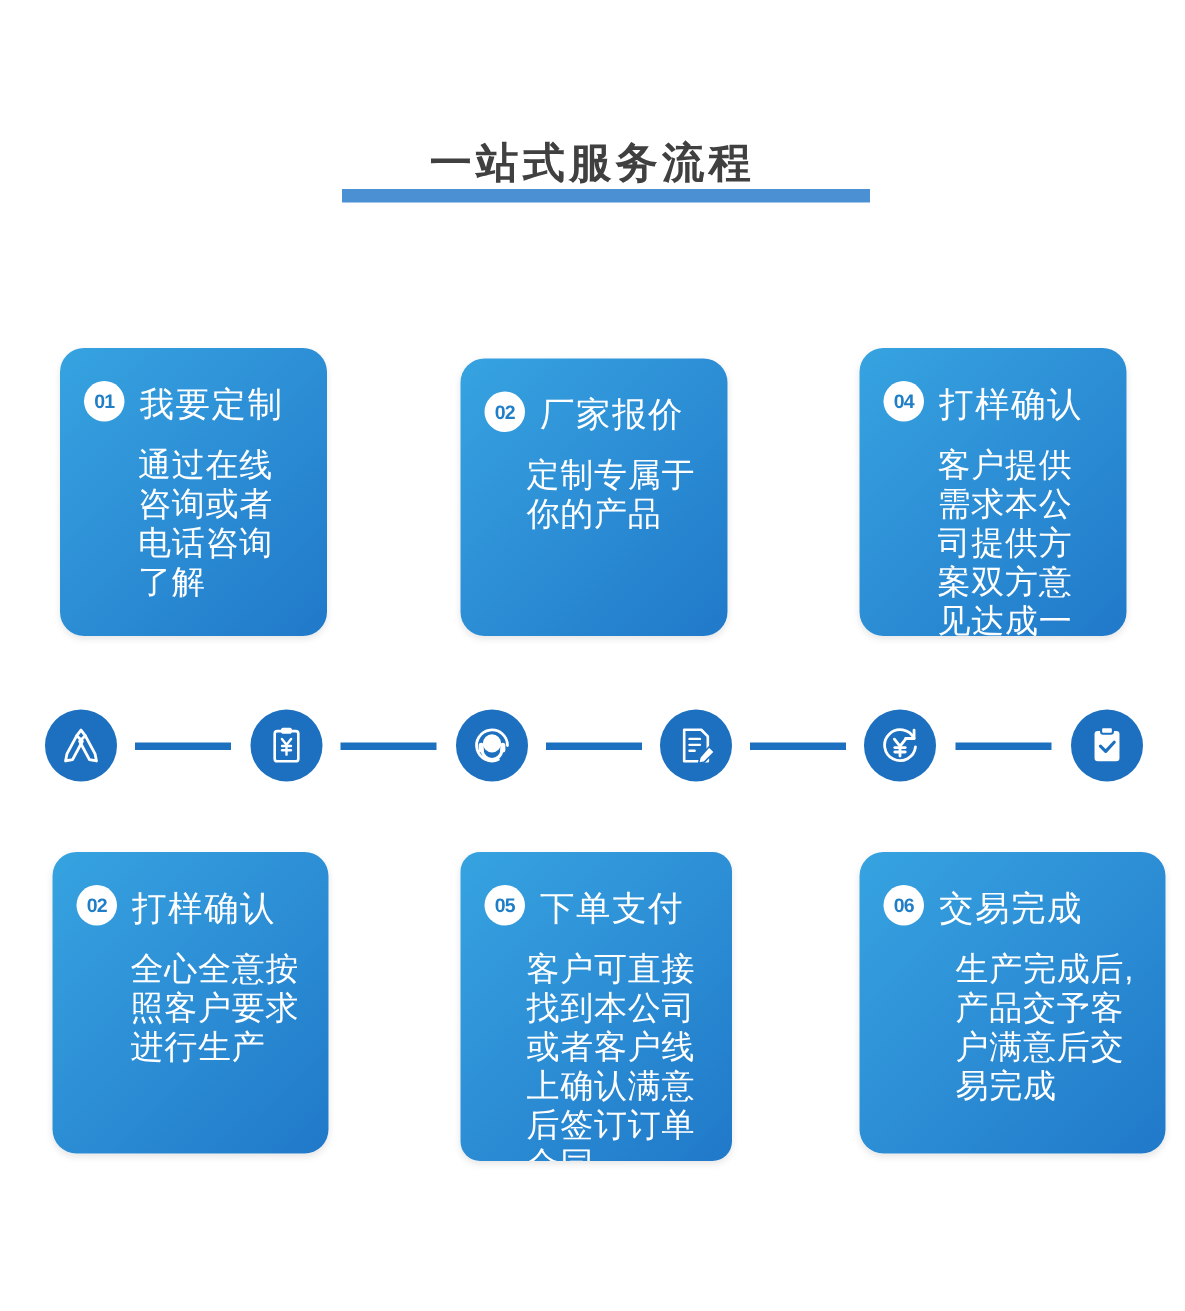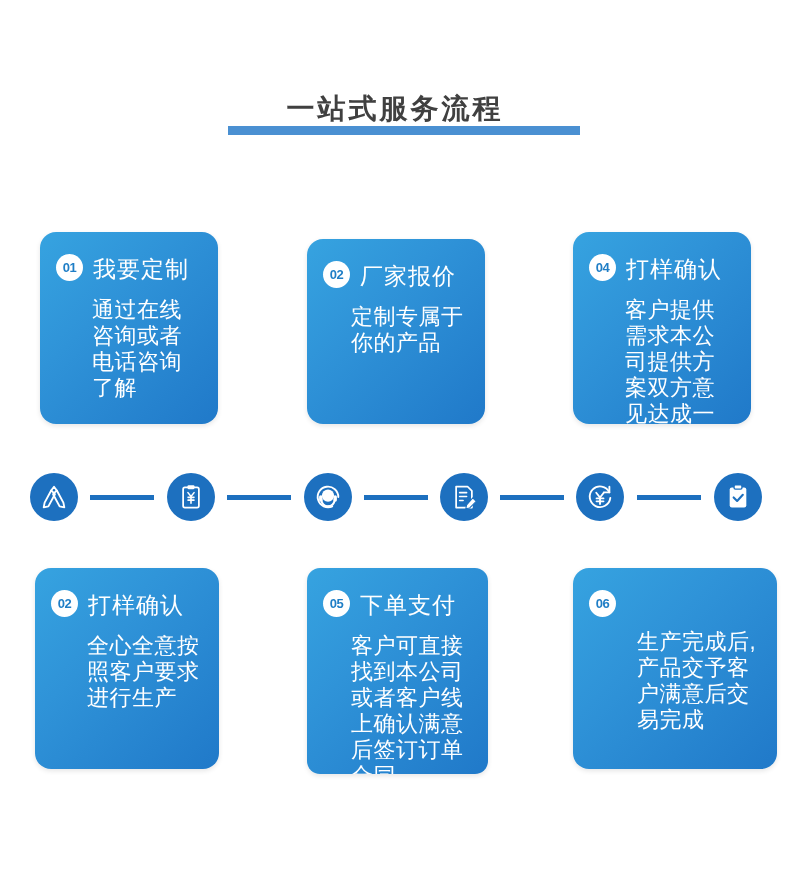--- a/index.html
+++ b/index.html
@@ -264,15 +264,16 @@
   <div class="card-head">
     <div class="card-badge">05</div>
     <div class="card-title">下单支付</div>
   </div>
   <div class="card-body">客户可直接找到本公司或者客户线上确认满意后签订订单合同</div>
 </div>
 
 <div class="card" id="card-6">
   <div class="card-head">
     <div class="card-badge">06</div>
+    <div class="card-title">交易完成</div>
   </div>
   <div class="card-body">生产完成后,产品交予客户满意后交易完成</div>
 </div>
 
 </body></html>

